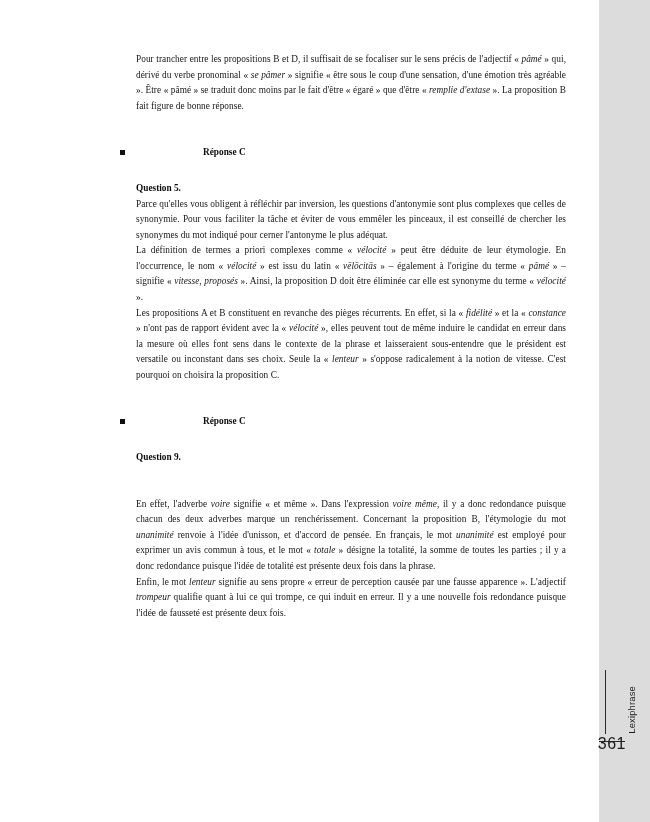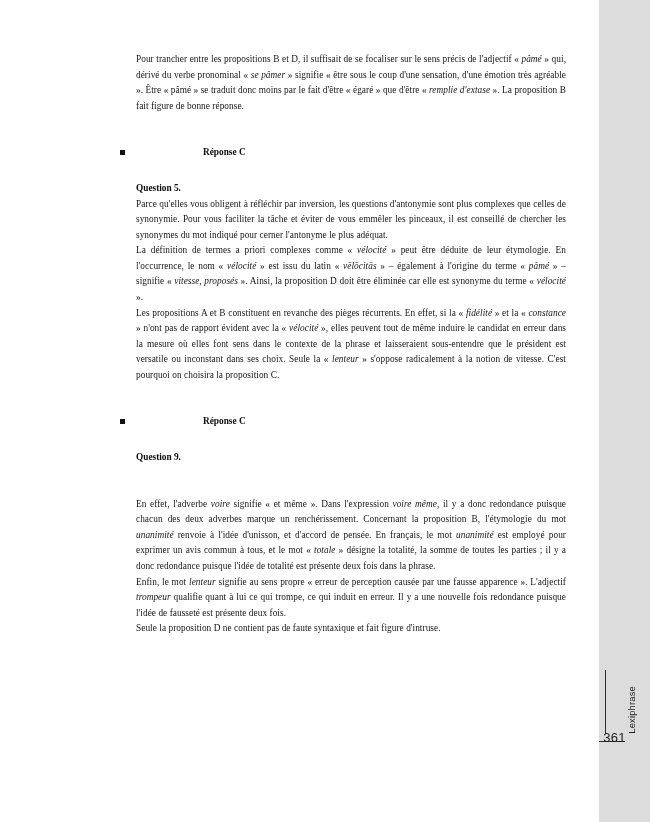--- a/index.html
+++ b/index.html
@@ -101,22 +101,22 @@
     position: absolute;
     right: 25px;
     bottom: 80px;
     width: 26px;
     height: 1px;
     background: #2b2b2b;
   }
   #page-number {
     position: absolute;
     right: 24px;
-    bottom: 77px;
-    font-size: 13px;
+    bottom: 69px;
+    font-size: 16px;
     color: #1c1c1c;
     letter-spacing: 0.03em;
   }
   #sidebar-vline {
     position: absolute;
     right: 44px;
     bottom: 88px;
     width: 1px;
     height: 64px;
     background: #2b2b2b;
@@ -156,21 +156,20 @@
         <span class="q-label">Question 9.</span>
         <span class="q-answer">Réponse C</span>
       </div>
     </div>
 
     <div class="gap-lg"></div>
 
     <div class="block">
       <p class="para">En effet, l'adverbe <i>voire</i> signifie « et même ». Dans l'expression <i>voire même</i>, il y a donc redondance puisque chacun des deux adverbes marque un renchérissement. Concernant la proposition B, l'étymologie du mot <i>unanimité</i> renvoie à l'idée d'unisson, et d'accord de pensée. En français, le mot <i>unanimité</i> est employé pour exprimer un avis commun à tous, et le mot « <i>totale</i> » désigne la totalité, la somme de toutes les parties ; il y a donc redondance puisque l'idée de totalité est présente deux fois dans la phrase.</p>
       <p class="para">Enfin, le mot <i>lenteur</i> signifie au sens propre « erreur de perception causée par une fausse apparence ». L'adjectif <i>trompeur</i> qualifie quant à lui ce qui trompe, ce qui induit en erreur. Il y a une nouvelle fois redondance puisque l'idée de fausseté est présente deux fois.</p>
-      <p class="para">Seule la proposition D ne contient pas de faute syntaxique et fait figure d'intruse.</p>
     </div>
 
   </div>
 
   <div id="sidebar-vline"></div>
   <div id="sidebar-label">Lexiphrase</div>
   <div id="sidebar-rule"></div>
   <div id="page-number">361</div>
 
 </div>

